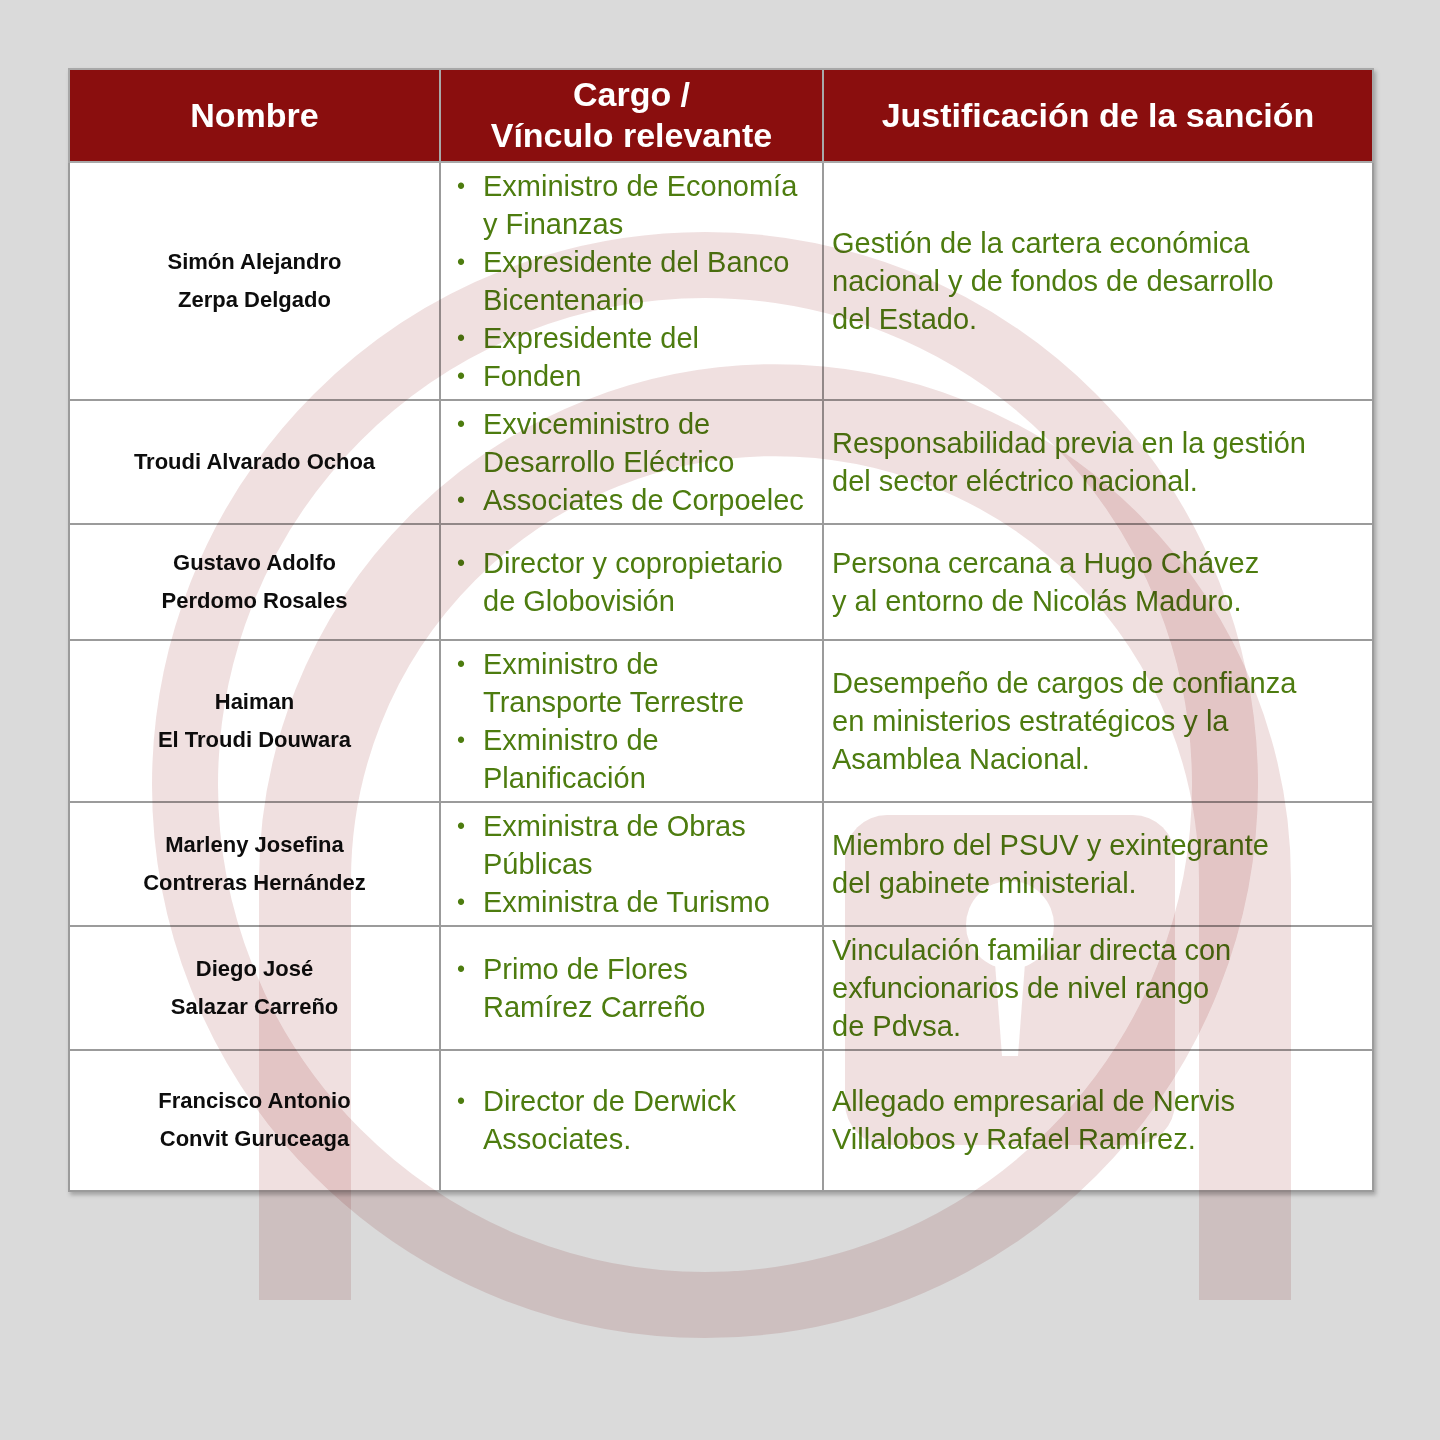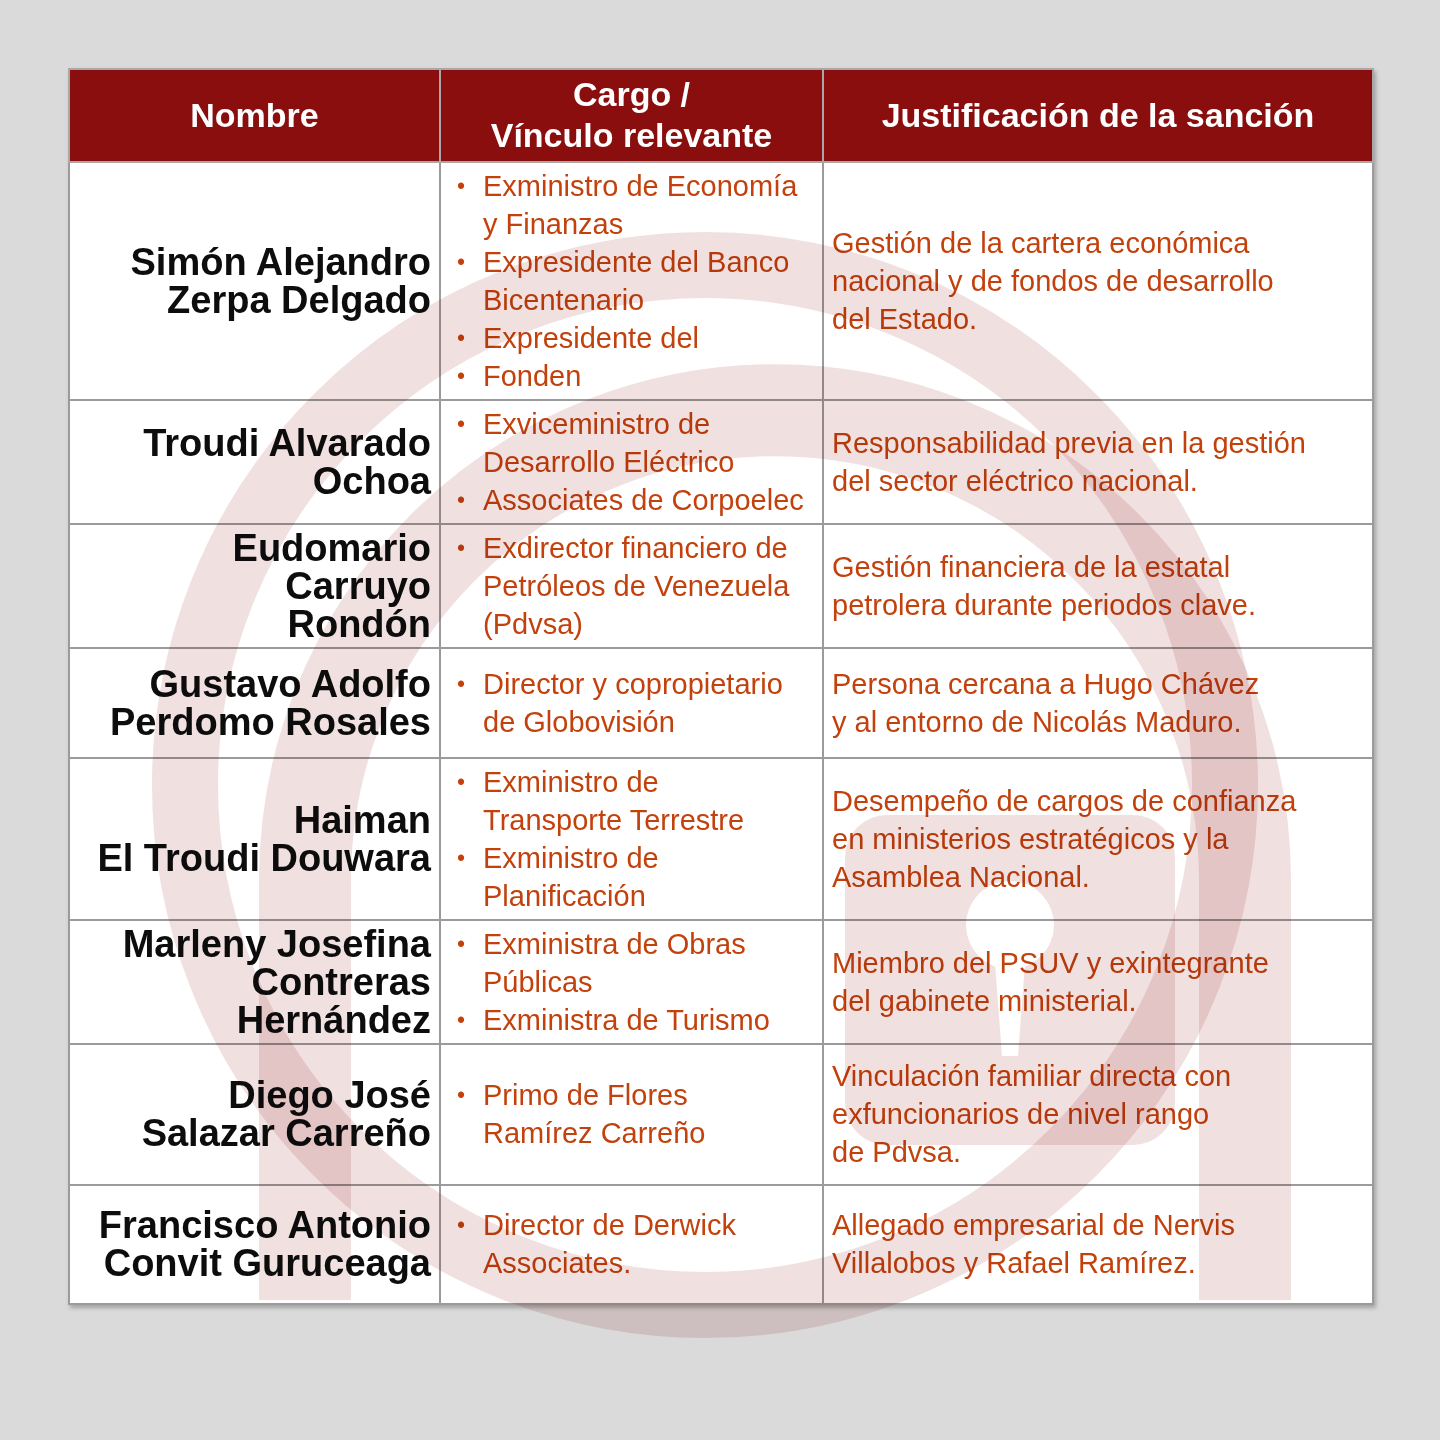--- a/index.html
+++ b/index.html
@@ -44,27 +44,27 @@
   tbody tr:nth-child(2)  { height: 110px; }
   tbody tr:nth-child(3)  { height: 116px; }
   tbody tr:nth-child(4)  { height: 110px; }
   tbody tr:nth-child(5)  { height: 114px; }
   tbody tr:nth-child(6)  { height: 80px;  }
   tbody tr:nth-child(7)  { height: 141px; }
   tbody tr:nth-child(8)  { height: 119px; }
   tbody tr:nth-child(9)  { height: 120px; }
   tbody tr:nth-child(10) { height: 78px;  }
 
-  td { color: #c2410c; font-size: 29px; line-height: 38px; padding: 4px 8px; }
+  td { color: #4d7c0f; font-size: 29px; line-height: 38px; padding: 4px 8px; }
 
   td.name {
     font-weight: bold;
-    text-align: right;
+    text-align: center;
     white-space: pre-line;
-    font-size: 38px;
+    font-size: 22px;
     color: #0d0d0d;
   }
 
   td.cargo { padding-left: 14px; padding-right: 4px; }
   td.cargo ul { list-style: none; margin: 0; padding: 0; }
   td.cargo li {
     display: grid;
     grid-template-columns: 28px 1fr;
     white-space: pre-line;
     align-items: start;
@@ -130,33 +130,20 @@
         <ul>
               <li>Exviceministro de
 Desarrollo Eléctrico</li>
               <li>Associates de Corpoelec</li>
             </ul>
       </td>
       <td class="just">Responsabilidad previa en la gestión
 del sector eléctrico nacional.</td>
     </tr>
         <tr>
-      <td class="name">Eudomario Carruyo
-Rondón</td>
-      <td class="cargo">
-        <ul>
-              <li>Exdirector financiero de
-Petróleos de Venezuela
-(Pdvsa)</li>
-            </ul>
-      </td>
-      <td class="just">Gestión financiera de la estatal
-petrolera durante periodos clave.</td>
-    </tr>
-        <tr>
       <td class="name">Gustavo Adolfo
 Perdomo Rosales</td>
       <td class="cargo">
         <ul>
               <li>Director y copropietario
 de Globovisión</li>
             </ul>
       </td>
       <td class="just">Persona cercana a Hugo Chávez
 y al entorno de Nicolás Maduro.</td>

